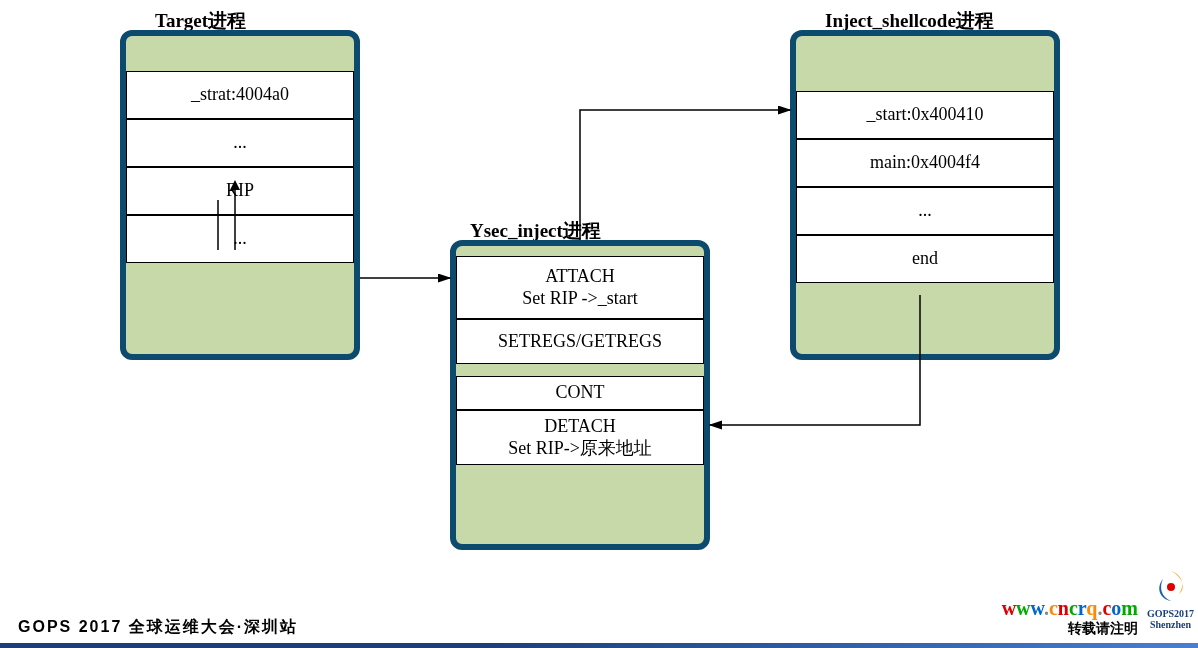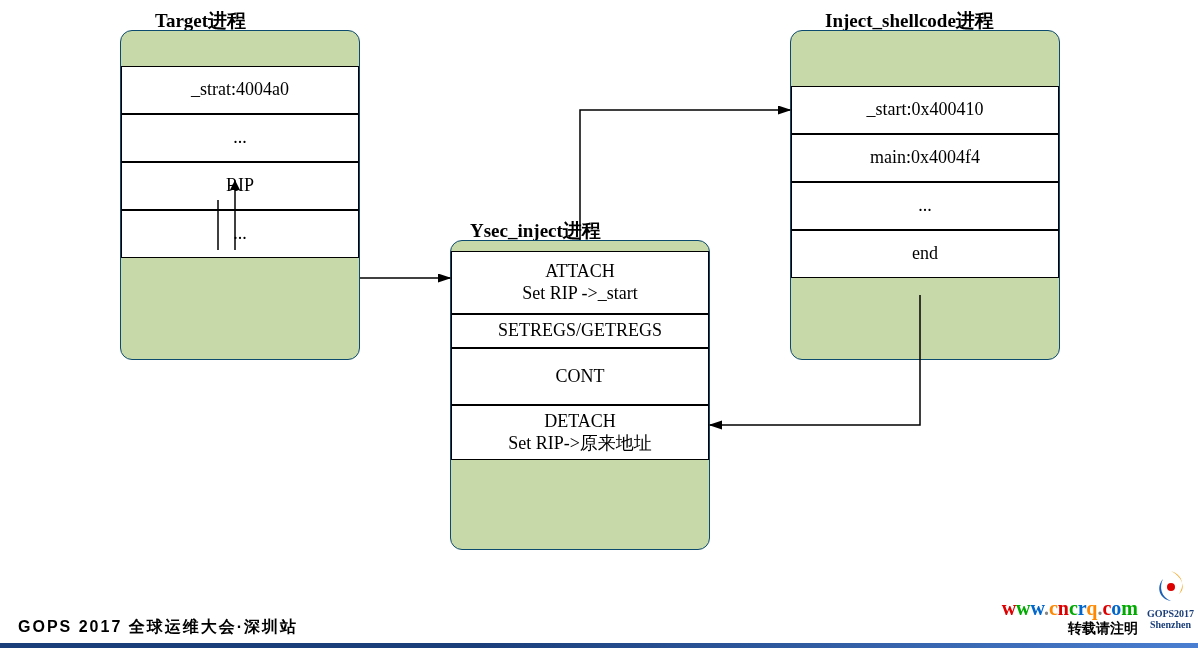--- a/index.html
+++ b/index.html
@@ -1,17 +1,17 @@
 <!DOCTYPE html>
 <html><head>
 <meta charset="utf-8">
 <style>
   * { box-sizing: border-box; margin: 0; padding: 0; }
   body { width: 1198px; height: 648px; background: #fff; font-family: "Times New Roman", serif; position: relative; overflow: hidden; }
-  .box { position: absolute; border: 1px solid #0c4a6e; border-radius: 12px; background: #c8d9a9; overflow: hidden; }
+  .box { position: absolute; border: 6px solid #0c4a6e; border-radius: 12px; background: #c8d9a9; overflow: hidden; }
   .box-title { position: absolute; font-weight: bold; font-size: 19px; font-family: "SimSun", serif; }
   .cell { background: #fff; border: 1px solid #000; text-align: center; font-size: 18px; display: flex; align-items: center; justify-content: center; flex-direction: column; line-height: 1.2; }
   .cells { position: absolute; left: 0; right: 0; display: flex; flex-direction: column; }
   svg.arrows { position: absolute; top: 0; left: 0; width: 1198px; height: 648px; pointer-events: none; }
   .footer { position: absolute; bottom: 10px; left: 18px; font-weight: bold; font-size: 16px; letter-spacing: 2px; font-family: "SimHei", sans-serif; }
   .wm { position: absolute; bottom: 28px; right: 60px; font-size: 20px; font-weight: bold; }
   .wm .r { color: #d00; } .wm .g { color: #0a0; } .wm .b { color: #06c; } .wm .o { color: #f80; } .wm .gr { color: #888; }
   .wm2 { position: absolute; bottom: 10px; right: 60px; font-size: 14px; color: #000000; font-weight: bold; }
   .logo { position: absolute; bottom: 18px; right: 0px; width: 55px; text-align: center; }
   .logo-txt { font-size: 10px; color: #1a3e7a; font-weight: bold; }
@@ -27,22 +27,22 @@
     <div class="cell" style="height:48px;">...</div>
     <div class="cell" style="height:48px;">RIP</div>
     <div class="cell" style="height:48px;">...</div>
   </div>
 </div>
 
 <div class="box-title" style="left:470px; top:218px;">Ysec_inject进程</div>
 <div class="box" style="left:450px; top:240px; width:260px; height:310px;">
   <div class="cells" style="top:10px;">
     <div class="cell" style="height:63px;">ATTACH<br>Set RIP -&gt;_start</div>
-    <div class="cell" style="height:34px;text-align:center;">SETREGS/GETREGS</div>
-    <div class="cell" style="height:57px;">CONT</div>
+    <div class="cell" style="height:45px;text-align:center;">SETREGS/GETREGS</div>
+    <div class="cell" style="height:34px;margin-top:12px;">CONT</div>
     <div class="cell" style="height:55px;">DETACH<br>Set RIP-&gt;原来地址</div>
   </div>
 </div>
 
 <div class="box-title" style="left:825px; top:8px;">Inject_shellcode进程</div>
 <div class="box" style="left:790px; top:30px; width:270px; height:330px;">
   <div class="cells" style="top:55px;">
     <div class="cell" style="height:48px;">_start:0x400410</div>
     <div class="cell" style="height:48px;">main:0x4004f4</div>
     <div class="cell" style="height:48px;">...</div>

